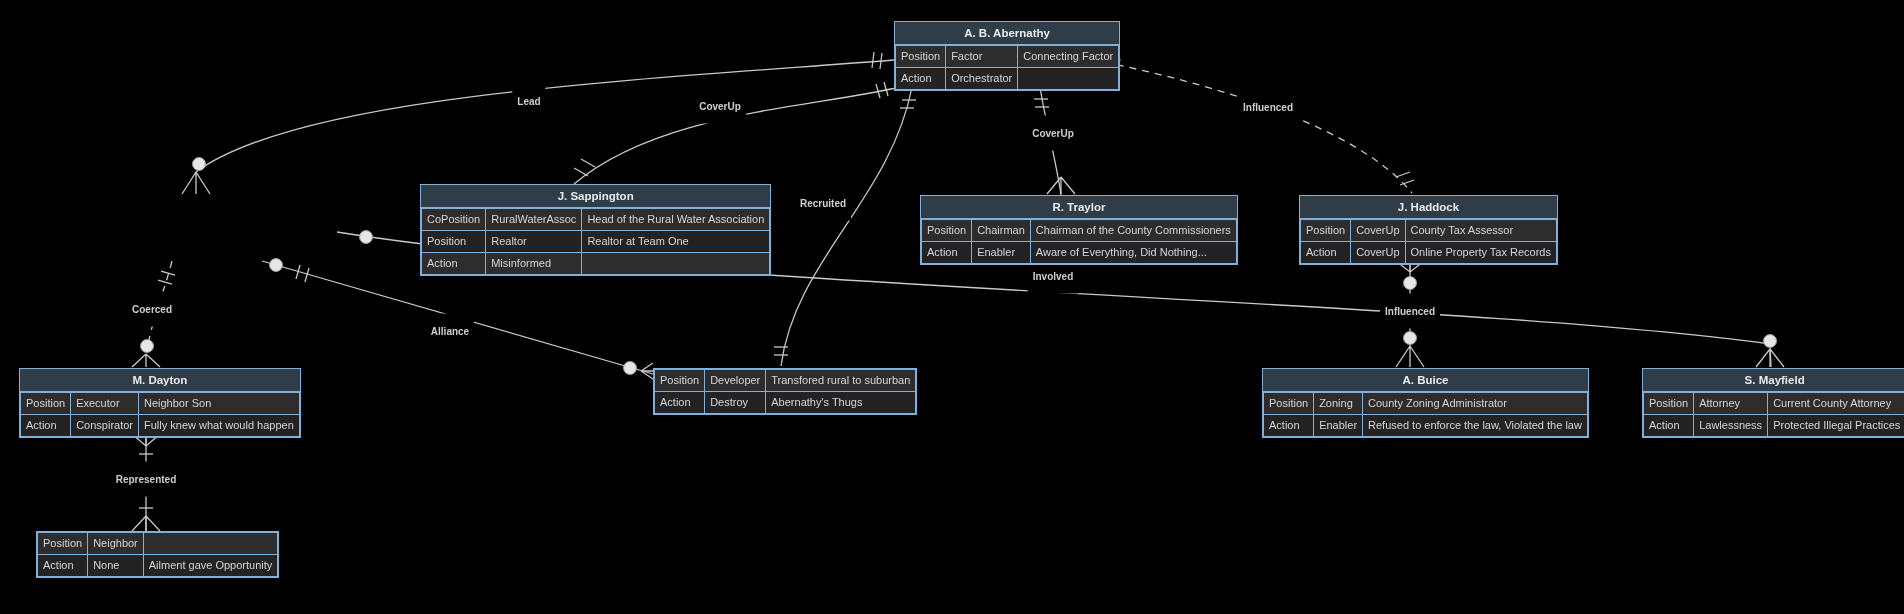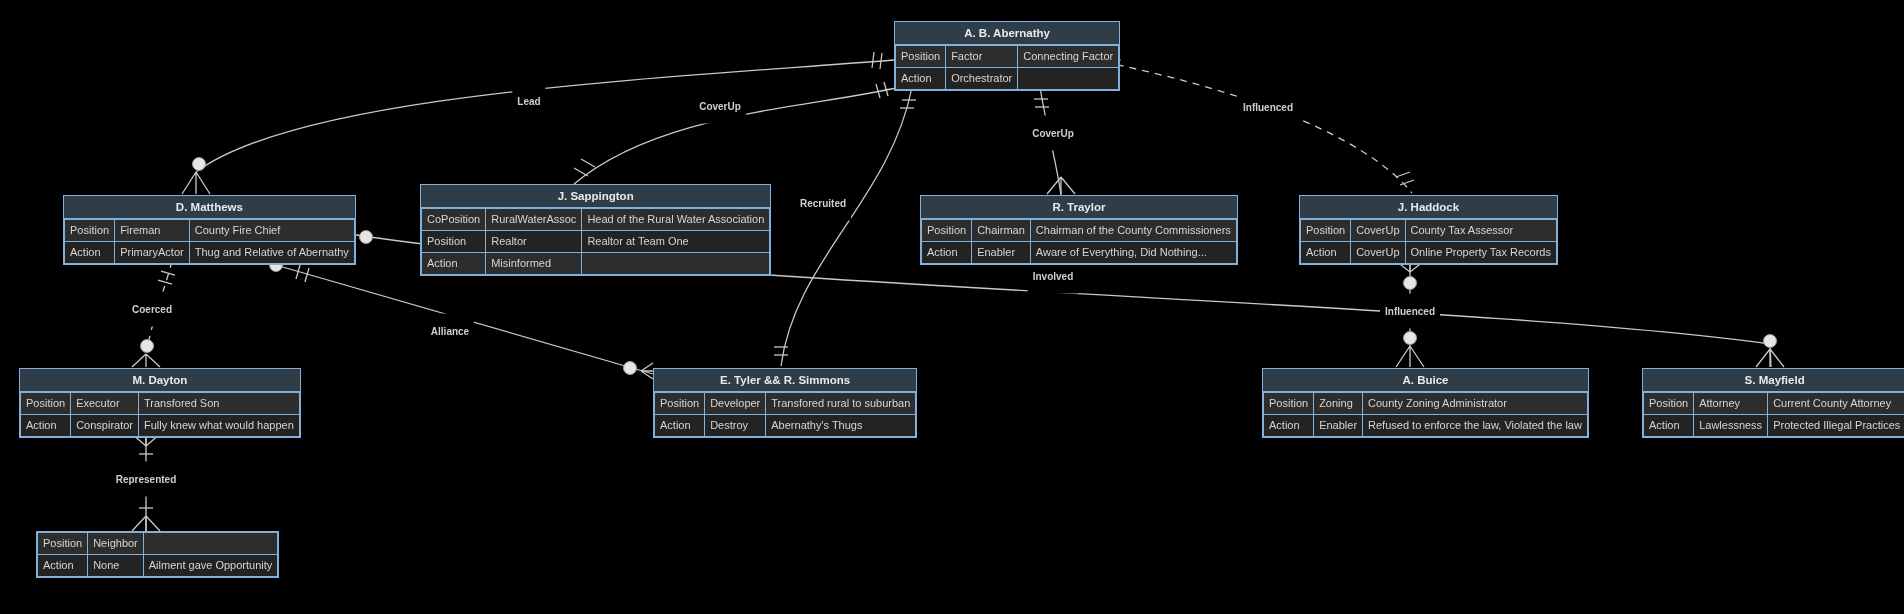--- a/index.html
+++ b/index.html
@@ -170,35 +170,20 @@
         <div class="ecell">Connecting Factor</div>
       </div>
       <div class="erow">
         <div class="ecell">Action</div>
         <div class="ecell">Orchestrator</div>
         <div class="ecell"></div>
       </div>
     </div>
   </div>
 
-  <div class="entity" style="left:63px; top:195px;">
-    <div class="ent-title">D. Matthews</div>
-    <div class="ent-body">
-      <div class="erow">
-        <div class="ecell">Position</div>
-        <div class="ecell">Fireman</div>
-        <div class="ecell">County Fire Chief</div>
-      </div>
-      <div class="erow">
-        <div class="ecell">Action</div>
-        <div class="ecell">PrimaryActor</div>
-        <div class="ecell">Thug and Relative of Abernathy</div>
-      </div>
-    </div>
-  </div>
 
   <div class="entity" style="left:920px; top:195px;">
     <div class="ent-title">R. Traylor</div>
     <div class="ent-body">
       <div class="erow">
         <div class="ecell">Position</div>
         <div class="ecell">Chairman</div>
         <div class="ecell">Chairman of the County Commissioners</div>
       </div>
       <div class="erow">
@@ -245,32 +230,31 @@
       </div>
     </div>
   </div>
 
   <div class="entity" style="left:19px; top:368px;">
     <div class="ent-title">M. Dayton</div>
     <div class="ent-body">
       <div class="erow">
         <div class="ecell">Position</div>
         <div class="ecell">Executor</div>
-        <div class="ecell">Transfored Son</div>
+        <div class="ecell">Neighbor Son</div>
       </div>
       <div class="erow">
         <div class="ecell">Action</div>
         <div class="ecell">Conspirator</div>
         <div class="ecell">Fully knew what would happen</div>
       </div>
     </div>
   </div>
 
   <div class="entity" style="left:653px; top:368px;">
-    <div class="ent-title">E. Tyler &amp;&amp; R. Simmons</div>
     <div class="ent-body">
       <div class="erow">
         <div class="ecell">Position</div>
         <div class="ecell">Developer</div>
         <div class="ecell">Transfored rural to suburban</div>
       </div>
       <div class="erow">
         <div class="ecell">Action</div>
         <div class="ecell">Destroy</div>
         <div class="ecell">Abernathy's Thugs</div>

